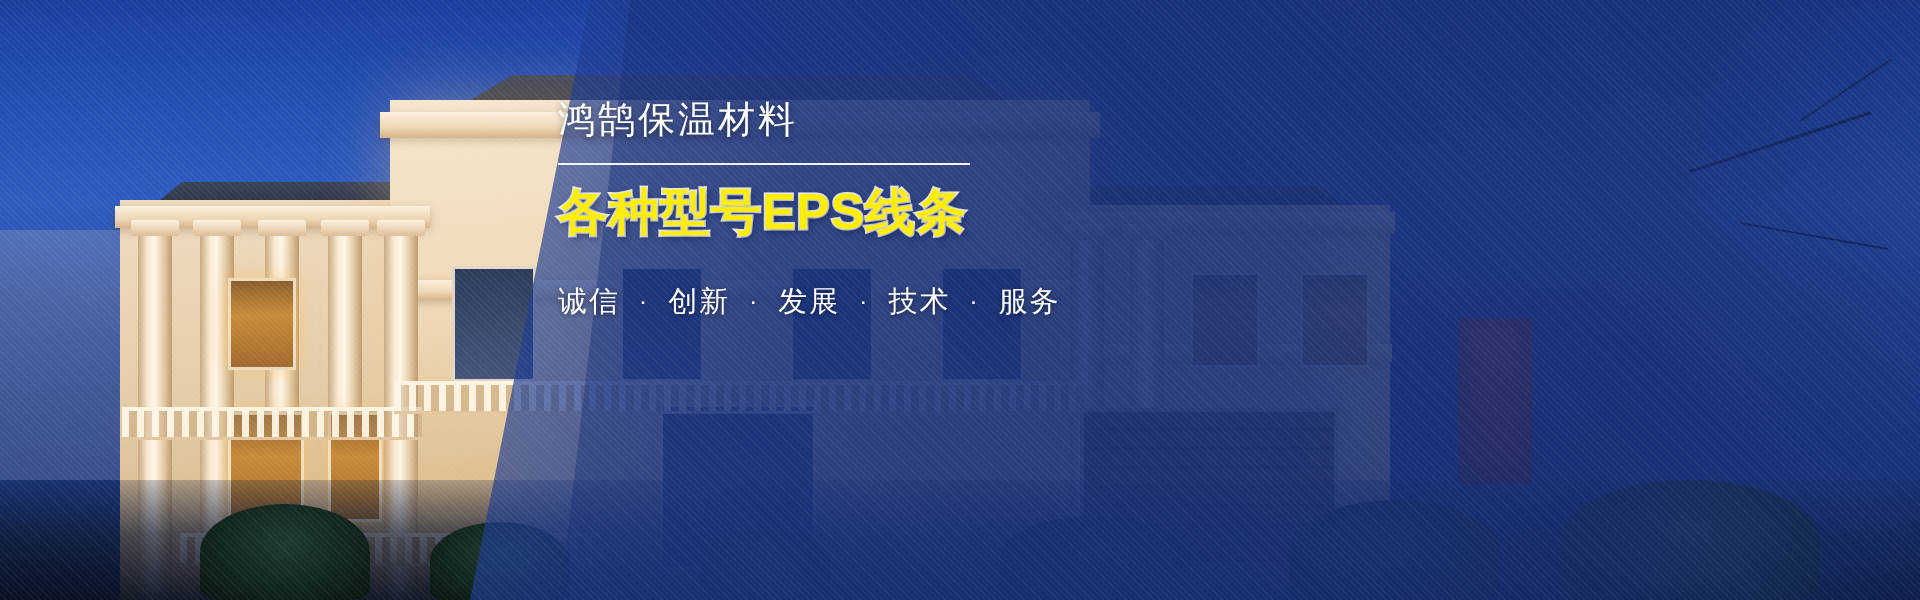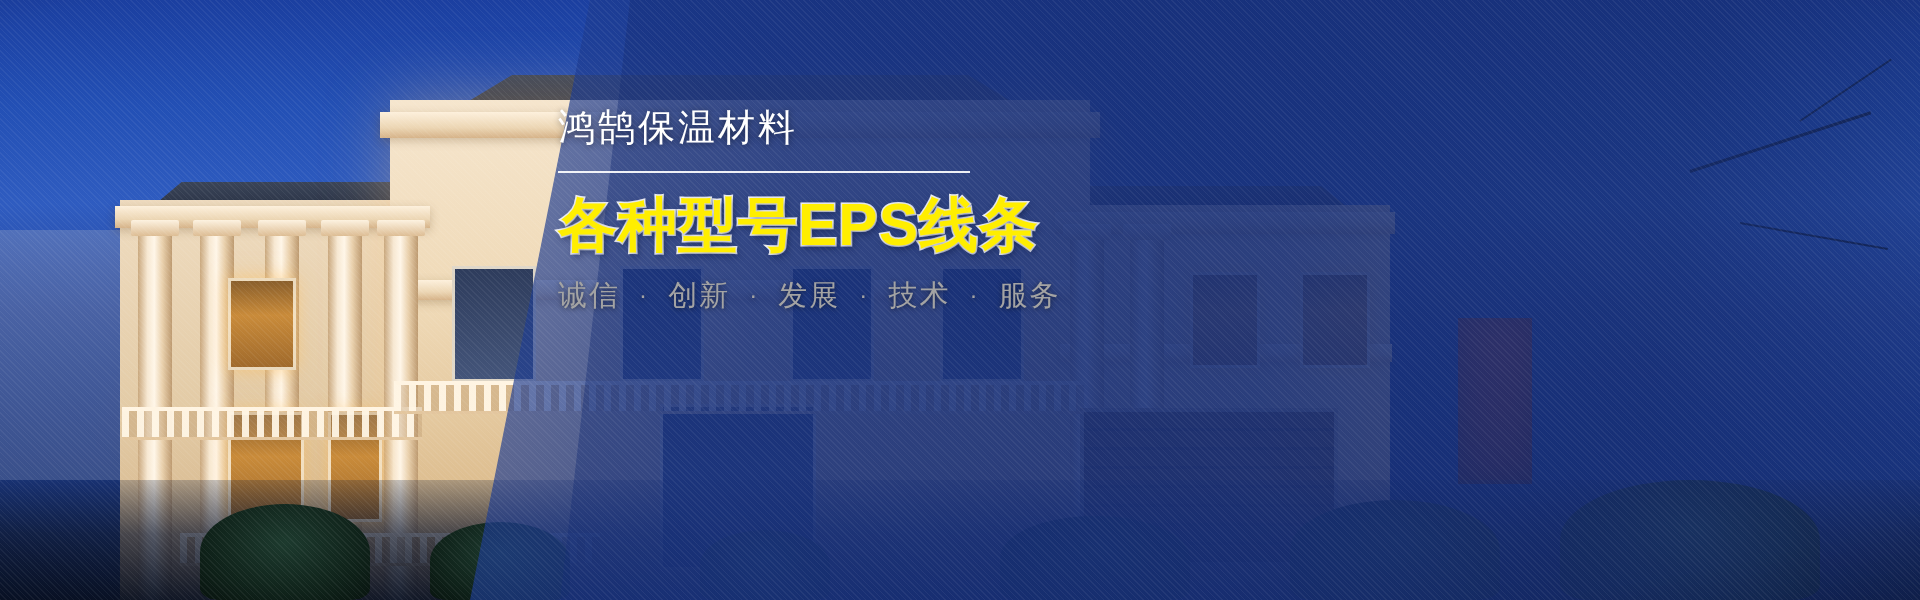--- a/index.html
+++ b/index.html
@@ -243,21 +243,21 @@
     inset: 0;
     background: radial-gradient(ellipse 120% 110% at 50% 45%,
       rgba(0,0,0,0) 55%, rgba(0,0,0,0.30) 100%);
     pointer-events: none;
   }
 
   
   .content {
     position: absolute;
     left: 558px;
-    top: 108px;
+    top: 100px;
     width: 640px;
   }
 
   .subtitle {
     color: #ffffff;
     font-size: 37px;
     letter-spacing: 3px;
     line-height: 1.1;
     font-weight: 400;
     text-shadow: 0 1px 6px rgba(0,0,0,0.45);
@@ -269,35 +269,35 @@
     width: 412px;
     height: 2px;
     background: rgba(255,255,255,0.92);
   }
 
   .headline {
     margin-top: 18px;
   }
   .headline-line {
     color: #ffee00;
-    font-size: 59px;
+    font-size: 50px;
     font-weight: bold;
     letter-spacing: 1px;
     line-height: 1.18;
     white-space: nowrap;
     -webkit-text-stroke: 3px rgba(255,255,255,0.92);
     paint-order: stroke fill;
     text-shadow:
       0 0 2px rgba(255,255,255,0.9),
       2px 3px 7px rgba(10,20,60,0.55);
   }
 
   .tagline {
-    margin-top: 16px;
-    color: #a3a3a3;
+    margin-top: 40px;
+    color: #ffffff;
     font-size: 29px;
     letter-spacing: 2px;
     white-space: nowrap;
     text-shadow: 0 1px 5px rgba(0,0,0,0.5);
   }
   .tagline .sep {
     padding: 0 9px;
     font-size: 24px;
     vertical-align: 2px;
   }

